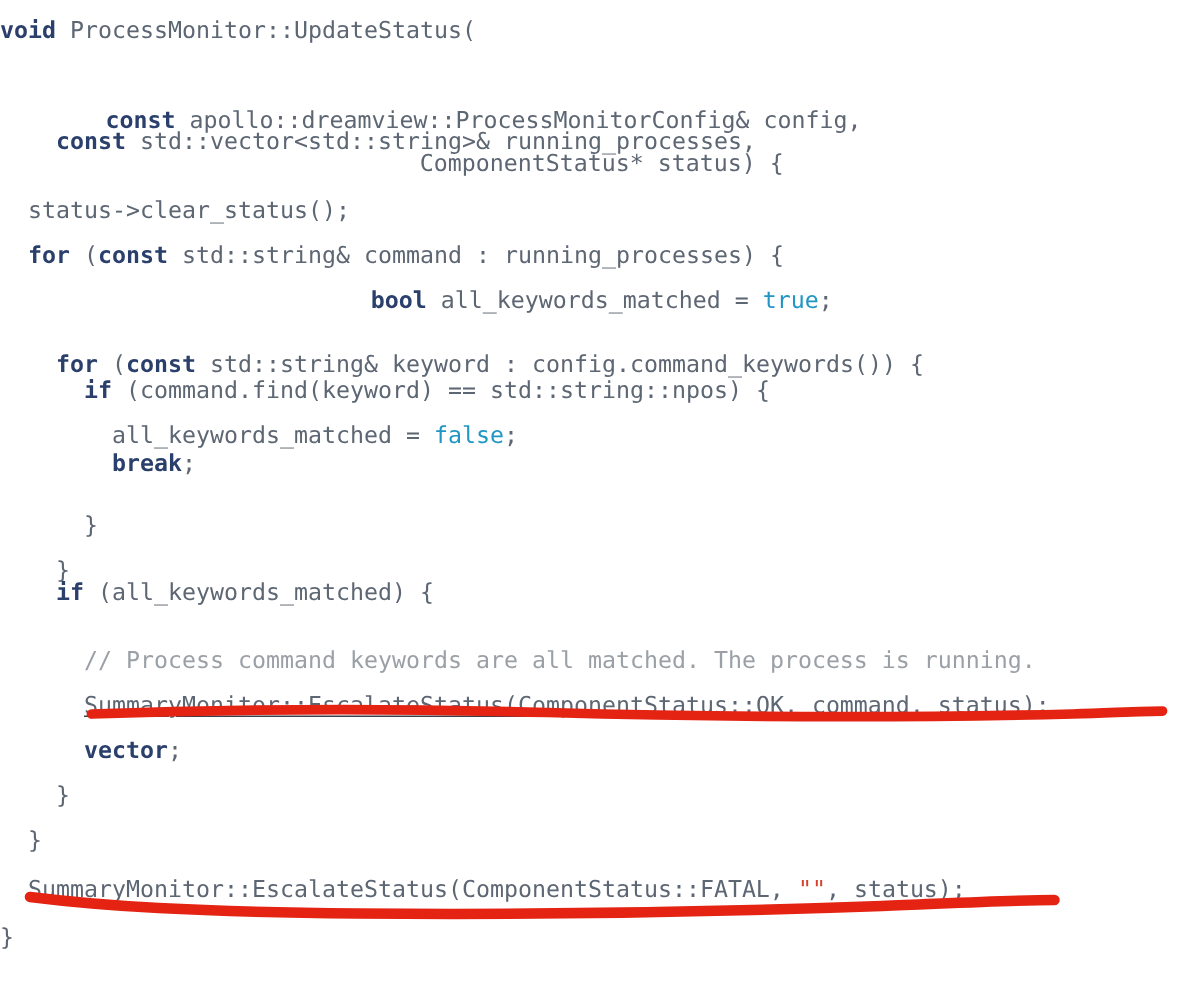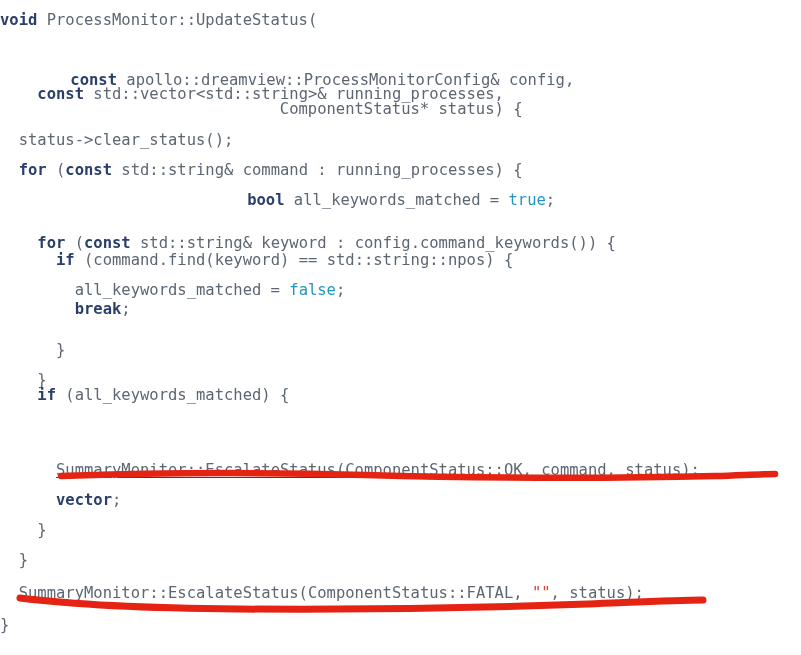--- a/index.html
+++ b/index.html
@@ -57,21 +57,21 @@
       <div class="code-line" style="top: 125px;"><span class="tok plain">  status-&gt;clear_status();</span></div>
       <div class="code-line" style="top: 155px;"><span class="tok plain">  </span><span class="tok kw">for</span><span class="tok plain"> (</span><span class="tok kw">const</span><span class="tok plain"> std::string&amp; command : running_processes) {</span></div>
       <div class="code-line" style="top: 185px; text-align: center;"><span class="tok plain">    </span><span class="tok kw">bool</span><span class="tok plain"> all_keywords_matched = </span><span class="tok kw-lit">true</span><span class="tok plain">;</span></div>
       <div class="code-line" style="top: 228px;"><span class="tok plain">    </span><span class="tok kw">for</span><span class="tok plain"> (</span><span class="tok kw">const</span><span class="tok plain"> std::string&amp; keyword : config.command_keywords()) {</span></div>
       <div class="code-line" style="top: 245px;"><span class="tok plain">      </span><span class="tok kw">if</span><span class="tok plain"> (command.find(keyword) == std::string::npos) {</span></div>
       <div class="code-line" style="top: 275px;"><span class="tok plain">        all_keywords_matched = </span><span class="tok kw-lit">false</span><span class="tok plain">;</span></div>
       <div class="code-line" style="top: 294px;"><span class="tok plain">        </span><span class="tok kw">break</span><span class="tok plain">;</span></div>
       <div class="code-line" style="top: 335px;"><span class="tok plain">      }</span></div>
       <div class="code-line" style="top: 365px;"><span class="tok plain">    }</span></div>
       <div class="code-line" style="top: 380px;"><span class="tok plain">    </span><span class="tok kw">if</span><span class="tok plain"> (all_keywords_matched) {</span></div>
-      <div class="code-line" style="top: 425px;"><span class="tok plain">      </span></div>
+      <div class="code-line" style="top: 425px;"><span class="tok plain">      </span><span class="tok cmt">// Process command keywords are all matched. The process is running.</span></div>
       <div class="code-line" style="top: 455px;"><span class="tok plain">      </span><span class="tok plain ul-text">SummaryMonitor::EscalateStatus(ComponentStatus::OK, command, status);</span></div>
       <div class="code-line" style="top: 485px;"><span class="tok plain">      </span><span class="tok kw">vector</span><span class="tok plain">;</span></div>
       <div class="code-line" style="top: 515px;"><span class="tok plain">    }</span></div>
       <div class="code-line" style="top: 545px;"><span class="tok plain">  }</span></div>
       <div class="code-line" style="top: 578px;"><span class="tok plain">  SummaryMonitor::EscalateStatus(ComponentStatus::FATAL, </span><span class="tok str">""</span><span class="tok plain">, status);</span></div>
       <div class="code-line" style="top: 610px;"><span class="tok plain">}</span></div>
     </div>
 
   <svg class="redmark" style="left:55px; top:462px;" width="730" height="30" viewBox="0 0 730 30">
     <path d="M 6 14 C 90 11, 200 10, 310 13 C 420 16, 540 17, 660 14 C 690 13, 708 12, 720 12" fill="none" stroke="#e42313" stroke-width="6.5" stroke-linecap="round"></path>

